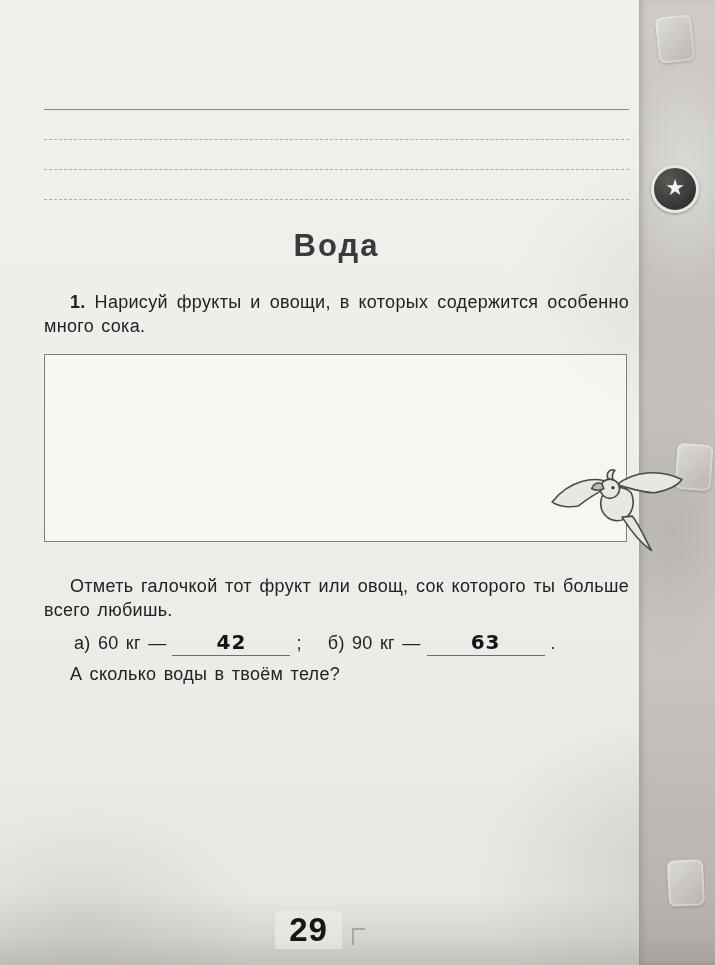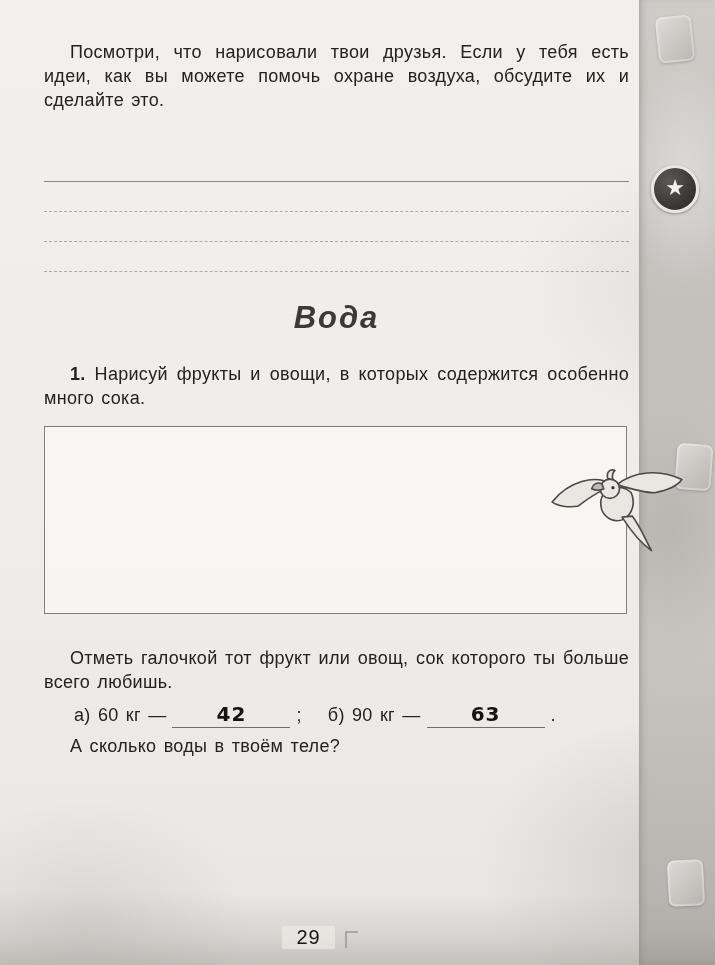--- a/index.html
+++ b/index.html
@@ -34,21 +34,21 @@
     text-align:justify;letter-spacing:.3px;word-spacing:2px;
   }
   .para{margin:0;text-indent:26px;}
   .num{font-weight:bold;}
   .mt-task{margin-top:30px;}
   .lines{margin-top:40px;}
   .writing-line{height:29px;border-bottom:1.6px solid rgba(74,72,68,.62);}
   .writing-line.faded{border-bottom-style:dashed;border-bottom-color:rgba(90,88,84,.45);}
   .section-title{
     margin-top:26px;text-align:center;text-indent:0;
-    font-size:31px;line-height:40px;font-weight:bold;color:#3b3a38;letter-spacing:2px;font-style:italic;
+    font-size:31px;line-height:40px;font-weight:bold;color:#3b3a38;letter-spacing:2px;
   }
   .t1p1{margin-top:24px;}
   .drawing-box{
     margin-top:16px;width:583px;height:188px;box-sizing:border-box;
     border:1.6px solid #807e7a;background:rgba(252,251,249,.6);
   }
   .t1p2{margin-top:32px;}
   .t2p1{margin-top:24px;}
   .answer-row{
     margin-top:8px;padding-left:30px;text-align:left;text-indent:0;
@@ -61,21 +61,21 @@
   .hand{
     font-family:"DejaVu Sans", sans-serif;font-weight:bold;font-size:20px;color:#141414;
     letter-spacing:1px;
   }
   .sep-gap{margin-right:26px;}
   .t2p2{margin-top:6px;}
   .footer{
     position:absolute;left:0;bottom:16px;width:640px;text-align:center;z-index:3;
   }
   .page-number{
-    display:inline-block;font-size:20px;font-weight:normal;color:#161616;letter-spacing:1px;
+    display:inline-block;font-size:33px;font-weight:bold;color:#161616;letter-spacing:1px;
     background:rgba(240,238,234,.6);padding:0 14px;
   }
   .footer-ornament{
     display:inline-block;width:11px;height:15px;margin-left:10px;vertical-align:middle;
     border:2.5px solid #9a9793;border-right:none;border-bottom:none;opacity:.75;
   }
   .eco-badge{
     position:absolute;left:651px;top:165px;width:42px;height:42px;border-radius:50%;
     background:radial-gradient(circle at 35% 30%, #5a5956, #353432 70%);
     border:3px solid #e9e7e3;box-shadow:0 1px 3px rgba(0,0,0,.35);
@@ -102,21 +102,20 @@
   <div class="tab tab-top"></div>
   <div class="tab tab-mid"></div>
   <div class="tab tab-bot"></div>
 
   <div class="eco-badge">
     <span class="star">★</span>
   </div>
 
   <div class="content">
 
-    <p class="para"><span>Посмотри, что нарисовали твои друзья. Если у тебя есть идеи, как вы можете помочь охране воздуха, обсудите их и сделайте это.</span></p>
 
 
     <div class="lines">
       <div class="writing-line"></div>
       <div class="writing-line faded"></div>
       <div class="writing-line faded"></div>
       <div class="writing-line faded"></div>
     </div>
 
     <div class="section-title">Вода</div>

